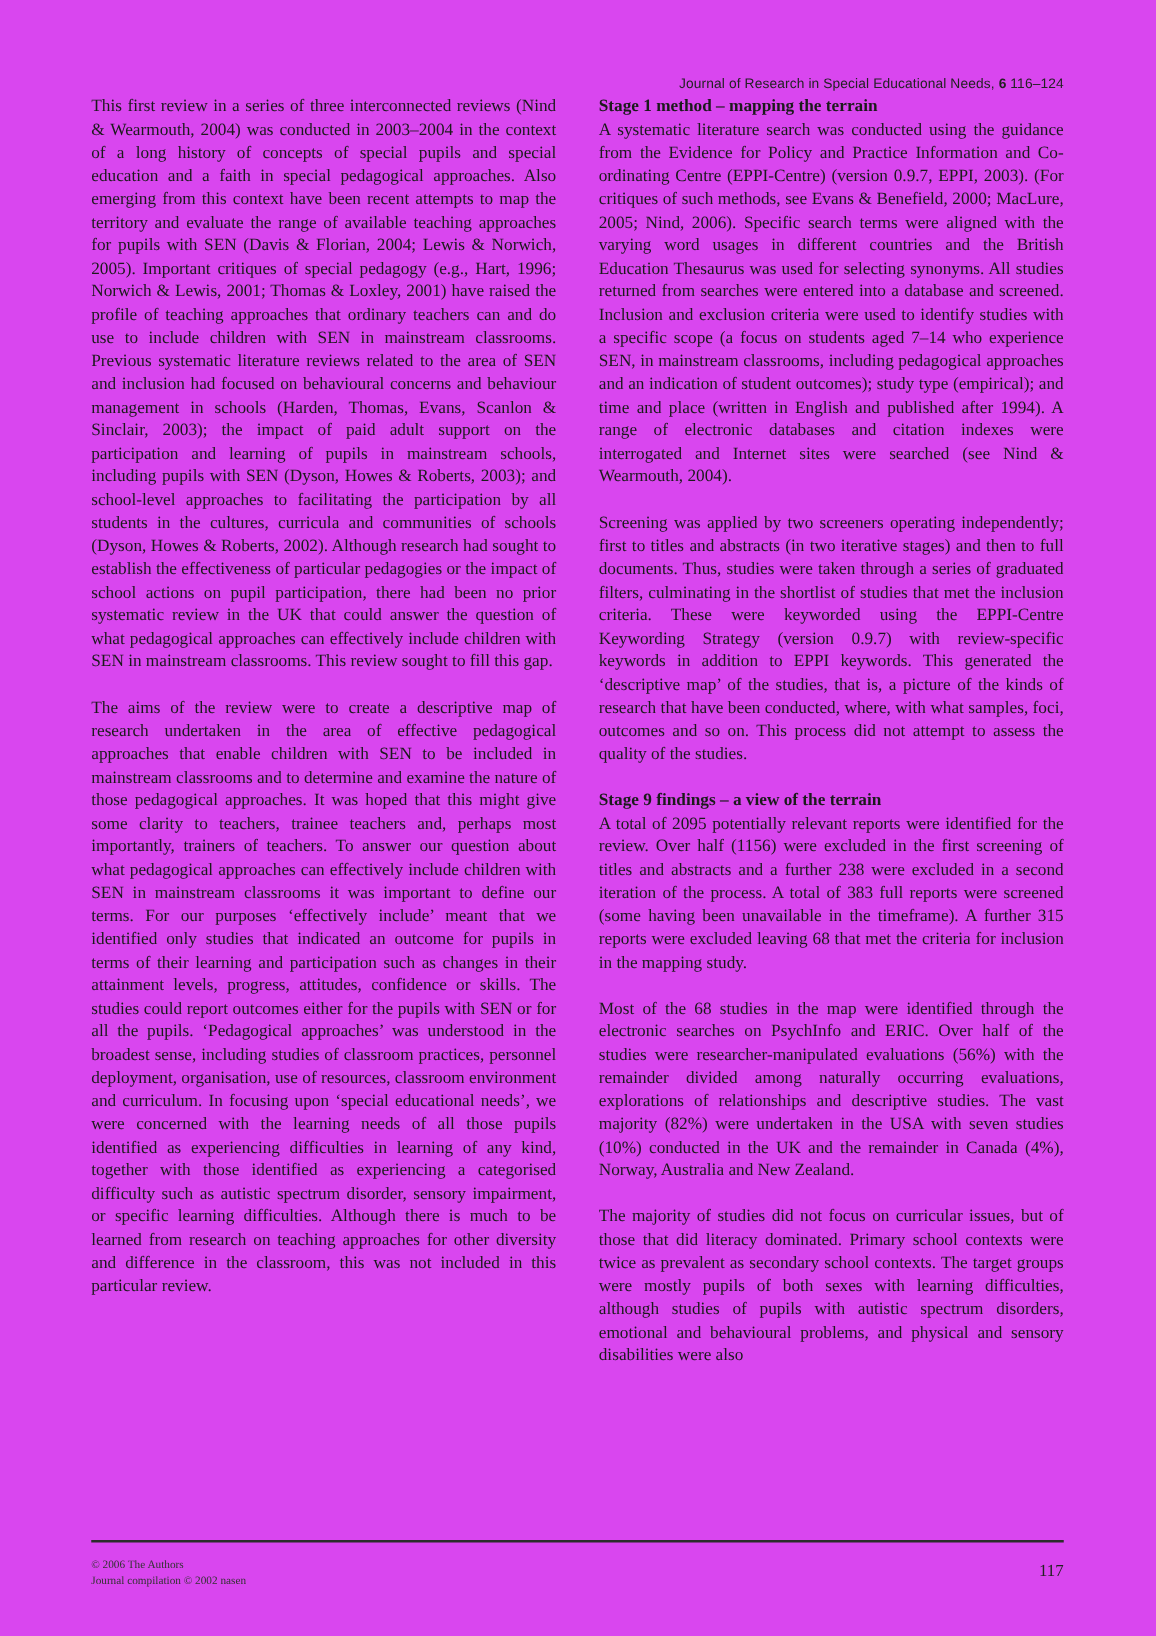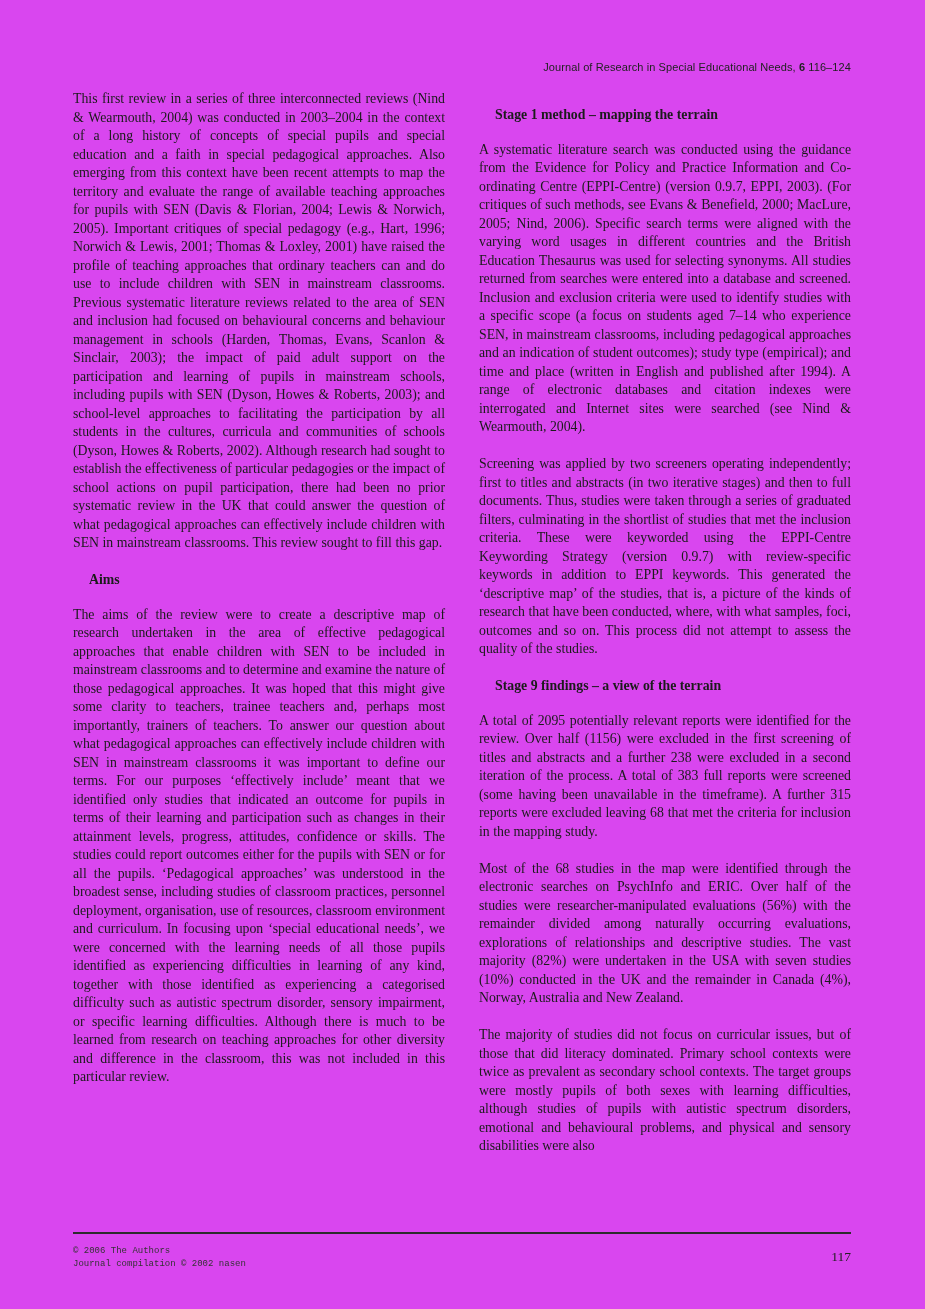--- a/index.html
+++ b/index.html
@@ -19,21 +19,21 @@
     width: 778px;
     text-align: right;
     font-family: "Liberation Sans", sans-serif;
     font-size: 11px;
     letter-spacing: 0.1px;
     color: #222;
   }
   .running-head .vol { font-weight: bold; }
   .columns {
     position: absolute;
-    top: 90px;
+    top: 76px;
     left: 73px;
     width: 778px;
     height: 1190px;
     display: flex;
     gap: 34px;
     overflow: hidden;
   }
   .col {
     flex: 0 0 372px;
     width: 372px;
@@ -41,35 +41,35 @@
     font-size: 13.8px;
     line-height: 18.5px;
     hyphens: none;
   }
   .col p { margin: 0 0 18.5px 0; }
   .col p:last-child { margin-bottom: 0; }
   .col h2 {
     font-size: 13.8px;
     line-height: 18.5px;
     font-weight: bold;
-    margin: 16px;
+    margin: 0;
   }
   .footer-rule {
     position: absolute;
     top: 1232px;
     left: 73px;
     width: 778px;
     height: 0;
     border-top: 2px solid #2c2c2c;
   }
   .copyright {
     position: absolute;
     top: 1245px;
     left: 73px;
-    font-family: Liberation Mono, monospace;
+    font-family: Liberation Serif, serif;
     font-size: 9px;
     line-height: 13px;
     color: #333;
   }
   .page-number {
     position: absolute;
     top: 1249px;
     left: 73px;
     width: 778px;
     text-align: right;
@@ -81,21 +81,20 @@
 </head>
 <body>
 
 <div class="page">
 
   <div class="running-head"><span>Journal of Research in Special Educational Needs, </span><span class="vol">6</span><span> 116–124</span></div>
 
   <div class="columns">
     <div class="col">
       <p>This first review in a series of three interconnected reviews (Nind &amp; Wearmouth, 2004) was conducted in 2003–2004 in the context of a long history of concepts of special pupils and special education and a faith in special pedagogical approaches. Also emerging from this context have been recent attempts to map the territory and evaluate the range of available teaching approaches for pupils with SEN (Davis &amp; Florian, 2004; Lewis &amp; Norwich, 2005). Important critiques of special pedagogy (e.g., Hart, 1996; Norwich &amp; Lewis, 2001; Thomas &amp; Loxley, 2001) have raised the profile of teaching approaches that ordinary teachers can and do use to include children with SEN in mainstream classrooms. Previous systematic literature reviews related to the area of SEN and inclusion had focused on behavioural concerns and behaviour management in schools (Harden, Thomas, Evans, Scanlon &amp; Sinclair, 2003); the impact of paid adult support on the participation and learning of pupils in mainstream schools, including pupils with SEN (Dyson, Howes &amp; Roberts, 2003); and school-level approaches to facilitating the participation by all students in the cultures, curricula and communities of schools (Dyson, Howes &amp; Roberts, 2002). Although research had sought to establish the effectiveness of particular pedagogies or the impact of school actions on pupil participation, there had been no prior systematic review in the UK that could answer the question of what pedagogical approaches can effectively include children with SEN in mainstream classrooms. This review sought to fill this gap.</p>
-      <h2>Aims</h2>
       <p>The aims of the review were to create a descriptive map of research undertaken in the area of effective pedagogical approaches that enable children with SEN to be included in mainstream classrooms and to determine and examine the nature of those pedagogical approaches. It was hoped that this might give some clarity to teachers, trainee teachers and, perhaps most importantly, trainers of teachers. To answer our question about what pedagogical approaches can effectively include children with SEN in mainstream classrooms it was important to define our terms. For our purposes ‘effectively include’ meant that we identified only studies that indicated an outcome for pupils in terms of their learning and participation such as changes in their attainment levels, progress, attitudes, confidence or skills. The studies could report outcomes either for the pupils with SEN or for all the pupils. ‘Pedagogical approaches’ was understood in the broadest sense, including studies of classroom practices, personnel deployment, organisation, use of resources, classroom environment and curriculum. In focusing upon ‘special educational needs’, we were concerned with the learning needs of all those pupils identified as experiencing difficulties in learning of any kind, together with those identified as experiencing a categorised difficulty such as autistic spectrum disorder, sensory impairment, or specific learning difficulties. Although there is much to be learned from research on teaching approaches for other diversity and difference in the classroom, this was not included in this particular review.</p>
     </div>
     <div class="col">
       <h2>Stage 1 method – mapping the terrain</h2>
       <p>A systematic literature search was conducted using the guidance from the Evidence for Policy and Practice Information and Co-ordinating Centre (EPPI-Centre) (version 0.9.7, EPPI, 2003). (For critiques of such methods, see Evans &amp; Benefield, 2000; MacLure, 2005; Nind, 2006). Specific search terms were aligned with the varying word usages in different countries and the British Education Thesaurus was used for selecting synonyms. All studies returned from searches were entered into a database and screened. Inclusion and exclusion criteria were used to identify studies with a specific scope (a focus on students aged 7–14 who experience SEN, in mainstream classrooms, including pedagogical approaches and an indication of student outcomes); study type (empirical); and time and place (written in English and published after 1994). A range of electronic databases and citation indexes were interrogated and Internet sites were searched (see Nind &amp; Wearmouth, 2004).</p>
       <p>Screening was applied by two screeners operating independently; first to titles and abstracts (in two iterative stages) and then to full documents. Thus, studies were taken through a series of graduated filters, culminating in the shortlist of studies that met the inclusion criteria. These were keyworded using the EPPI-Centre Keywording Strategy (version 0.9.7) with review-specific keywords in addition to EPPI keywords. This generated the ‘descriptive map’ of the studies, that is, a picture of the kinds of research that have been conducted, where, with what samples, foci, outcomes and so on. This process did not attempt to assess the quality of the studies.</p>
       <h2>Stage 9 findings – a view of the terrain</h2>
       <p>A total of 2095 potentially relevant reports were identified for the review. Over half (1156) were excluded in the first screening of titles and abstracts and a further 238 were excluded in a second iteration of the process. A total of 383 full reports were screened (some having been unavailable in the timeframe). A further 315 reports were excluded leaving 68 that met the criteria for inclusion in the mapping study.</p>
       <p>Most of the 68 studies in the map were identified through the electronic searches on PsychInfo and ERIC. Over half of the studies were researcher-manipulated evaluations (56%) with the remainder divided among naturally occurring evaluations, explorations of relationships and descriptive studies. The vast majority (82%) were undertaken in the USA with seven studies (10%) conducted in the UK and the remainder in Canada (4%), Norway, Australia and New Zealand.</p>
       <p>The majority of studies did not focus on curricular issues, but of those that did literacy dominated. Primary school contexts were twice as prevalent as secondary school contexts. The target groups were mostly pupils of both sexes with learning difficulties, although studies of pupils with autistic spectrum disorders, emotional and behavioural problems, and physical and sensory disabilities were also</p>

